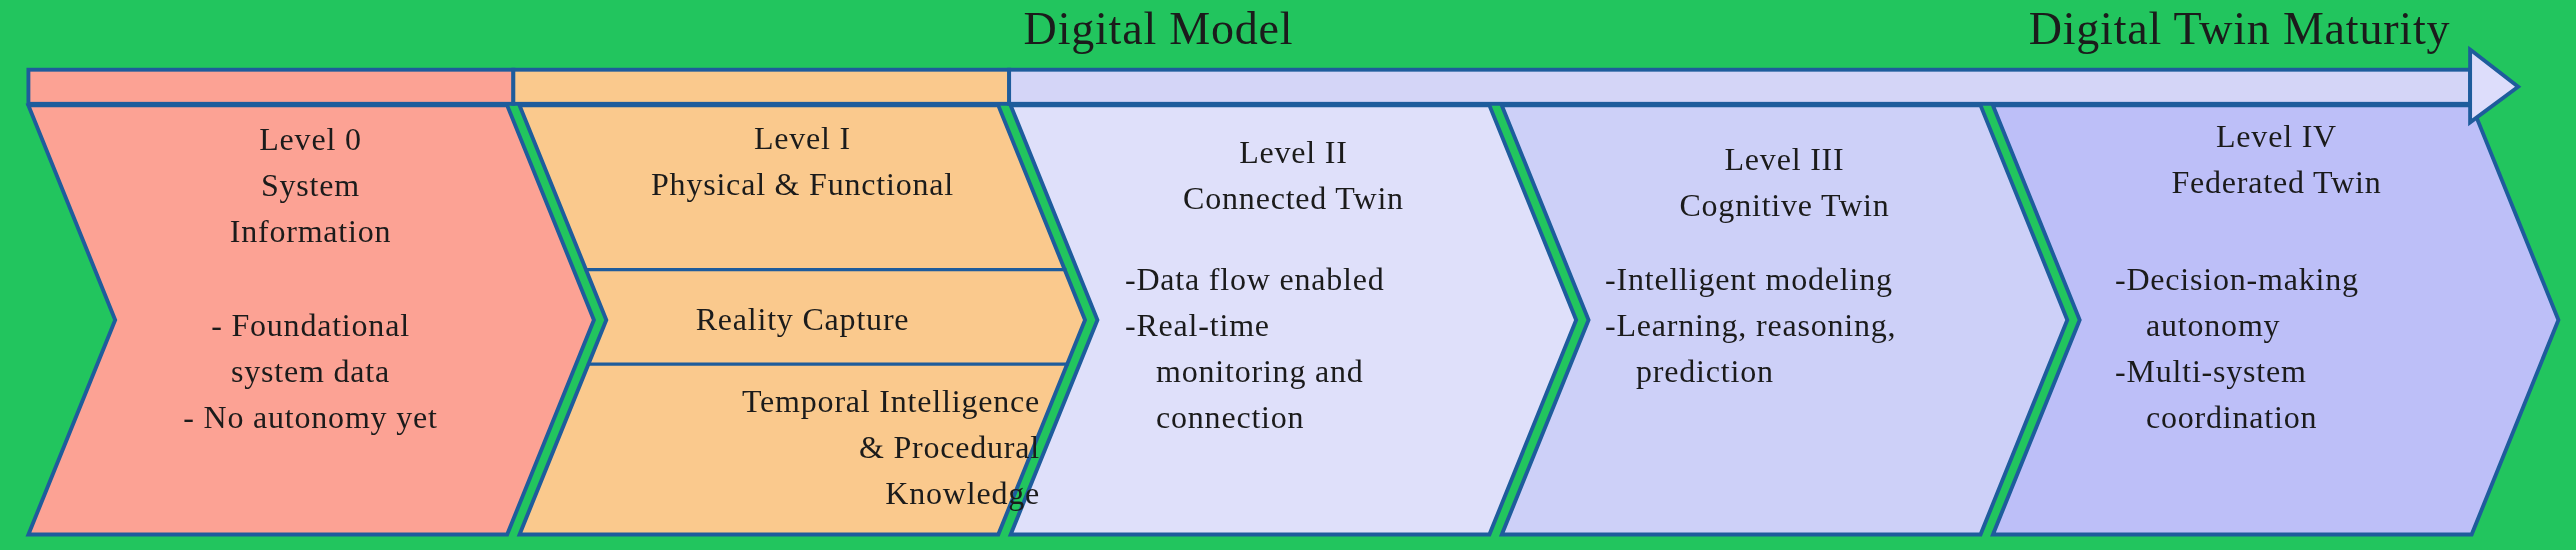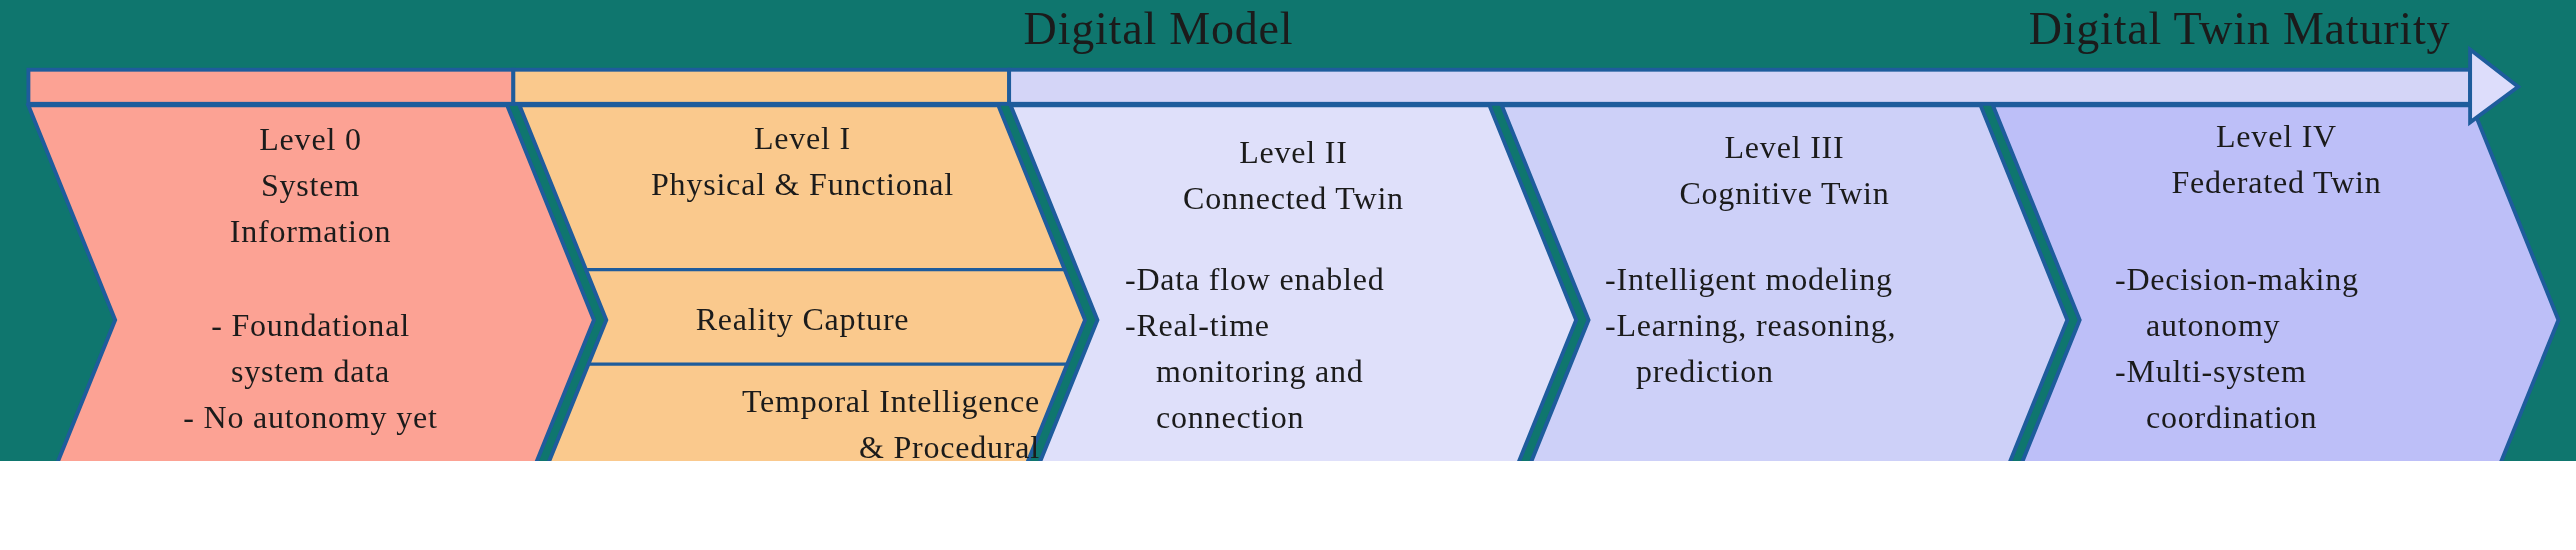--- a/index.html
+++ b/index.html
@@ -1,18 +1,18 @@
 <!DOCTYPE html>
 <html style="font-size:12.4px"><head>
 <meta charset="utf-8">
 <style>
   html,body{margin:0;padding:0;background:#ffffff;}
   .stage{
-    position:relative;width:2576px;height:461px;overflow:hidden;
-    font-family:"Liberation Serif","DejaVu Serif",serif;color:#1b1b1b;background:#0f766e;
+    position:relative;width:2576px;height:550px;overflow:hidden;
+    font-family:"Liberation Serif","DejaVu Serif",serif;color:#1b1b1b;background:#22c55e;
   }
   .layer{position:absolute;left:0;top:0;}
   .shape{stroke:#1E5C9C;stroke-width:5;stroke-linejoin:miter;}
   .barseg{stroke:#1E5C9C;stroke-width:5;}
   .divider{stroke:#1E5C9C;stroke-width:4;}
   .txt{position:absolute;font-size:32px;line-height:46px;letter-spacing:0.8px;}
   .center{text-align:center;}
   .toplabel{position:absolute;top:3.1px;font-size:46px;line-height:51px;text-align:center;letter-spacing:0.8px;}
   .bullets .line{white-space:nowrap;}
   .cont{margin-left:31px;}
@@ -70,21 +70,21 @@
     <div class="line">Level II</div>
     <div class="line">Connected Twin</div>
   </div>
   <div class="txt bullets" style="left:1125px;top:256px;width:434px;">
     <div class="line">-Data flow enabled</div>
     <div class="line">-Real-time</div>
     <div class="line cont">monitoring and</div>
     <div class="line cont">connection</div>
   </div>
 
-  <div class="txt center" style="left:1552px;top:124px;width:465px;">
+  <div class="txt center" style="left:1552px;top:136px;width:465px;">
     <div class="line">Level III</div>
     <div class="line">Cognitive Twin</div>
   </div>
   <div class="txt bullets" style="left:1605px;top:256px;width:449px;">
     <div class="line">-Intelligent modeling</div>
     <div class="line">-Learning, reasoning,</div>
     <div class="line cont">prediction</div>
   </div>
 
   <div class="txt center" style="left:2044px;top:113px;width:465px;">

